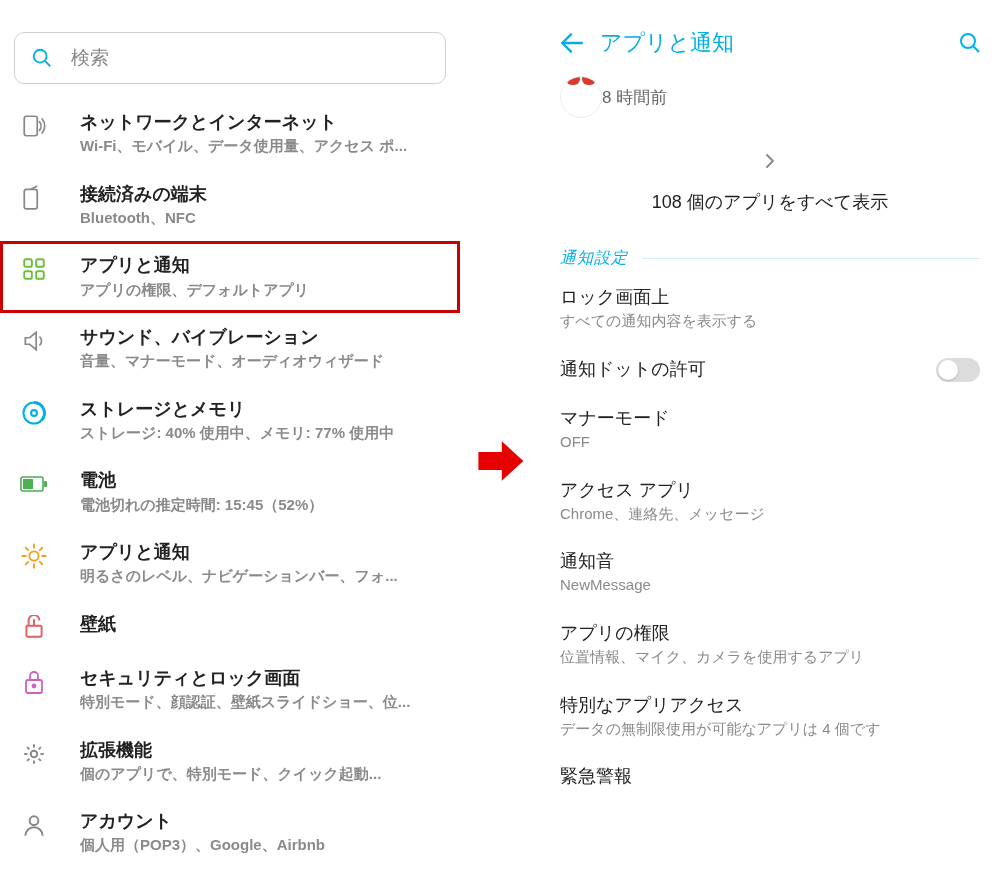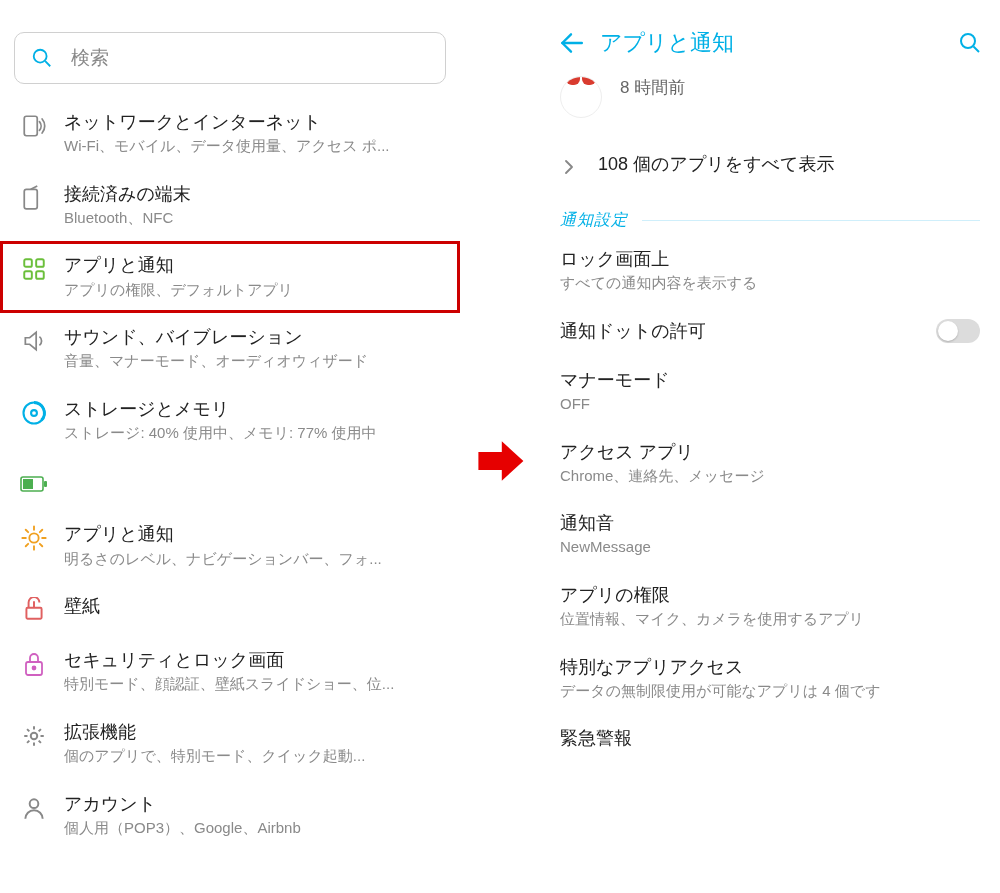--- a/index.html
+++ b/index.html
@@ -43,22 +43,23 @@
     color: #888;
   }
   .search-bar .sicon svg { display:block; }
   .search-bar span { font-size: 19px; color:#888; }
   
   .list { padding: 4px 0; }
   .row {
     display: flex;
     align-items: flex-start;
     padding: 12px 20px;
-    gap: 16px;
+    gap: 32px;
     position: relative;
+    font-weight: bold;
   }
   .row .icon {
     width: 28px;
     height: 28px;
     flex-shrink: 0;
     display:flex;
     align-items:center;
     justify-content:center;
     margin-top: 2px;
   }
@@ -96,23 +97,22 @@
   .header-r .htitle {
     flex:1;
     color:#00b0e6;
     font-size: 22px;
     font-weight: 500;
   }
   .header-r .hsearch svg { display:block; }
   
   .recent-row {
     display:flex;
-    align-items:flex-start;
+    align-items:center;
     padding: 4px 20px 12px 20px;
-    gap: 18px;
   }
   .recent-row .appicon {
     width: 42px; height:42px; border-radius:50%;
     background:#fff;
     border: 1px solid #eee;
     position:relative;
     overflow:hidden;
   }
   .recent-row .appicon::before,
   .recent-row .appicon::after {
@@ -121,23 +121,24 @@
     width:14px; height:8px;
     background:#d93b2f;
     border-radius: 0 0 6px 6px;
   }
   .recent-row .appicon::before { left:5px; top:0; }
   .recent-row .appicon::after { right:5px; top:0; }
   .recent-row .rtxt { color:#666; font-size:17px; }
   
   .allapps {
     display:flex;
-    align-items:flex-end;
+    align-items:center;
     padding: 22px 20px 26px;
     gap: 20px;
+    flex-direction: column;
   }
   .allapps .chev svg { display:block; }
   .allapps .lbl { font-size: 18px; color:#222; }
   
   .section-head {
     display:flex;
     align-items:center;
     padding: 8px 20px 4px;
     gap: 14px;
     font-style: italic;
@@ -163,21 +164,21 @@
     font-size:18px;
     line-height:1.4;
   }
   .rrow .rsub {
     color:#8a8a8a;
     font-size:15px;
     line-height:1.5;
   }
   .rrow.with-toggle {
     display:flex;
-    align-items:center;
+    align-items:flex-end;
     justify-content:space-between;
   }
   .rrow.highlight {
     outline: 3px solid #cc0000;
     outline-offset: -3px;
   }
   .toggle {
     width:44px; height:24px;
     background:#dcdcdc;
     border-radius:12px;
@@ -275,20 +276,24 @@
             <div class="sub">ストレージ: 40% 使用中、メモリ: 77% 使用中</div>
           </div>
         </div>
         <div class="row">
           <div class="icon">
             <svg width="28" height="18" viewBox="0 0 28 18" fill="none" stroke="#4CAF50" stroke-width="1.6">
               <rect x="1" y="2" width="22" height="14" rx="2"></rect>
               <rect x="24" y="6" width="3" height="6" rx="1" fill="#4CAF50" stroke="none"></rect>
               <rect x="3" y="4" width="10" height="10" fill="#4CAF50" stroke="none"></rect>
             </svg>
+          </div>
+          <div class="txt">
+            <div class="title">電池</div>
+            <div class="sub">電池切れの推定時間: 15:45（52%）</div>
           </div>
         </div>
         <div class="row">
           <div class="icon">
             <svg width="28" height="28" viewBox="0 0 24 24" fill="none" stroke="#f0a020" stroke-width="1.6" stroke-linecap="round">
               <circle cx="12" cy="12" r="4"></circle>
               <line x1="12" y1="2" x2="12" y2="5"></line>
               <line x1="12" y1="19" x2="12" y2="22"></line>
               <line x1="2" y1="12" x2="5" y2="12"></line>
               <line x1="19" y1="12" x2="22" y2="12"></line>

